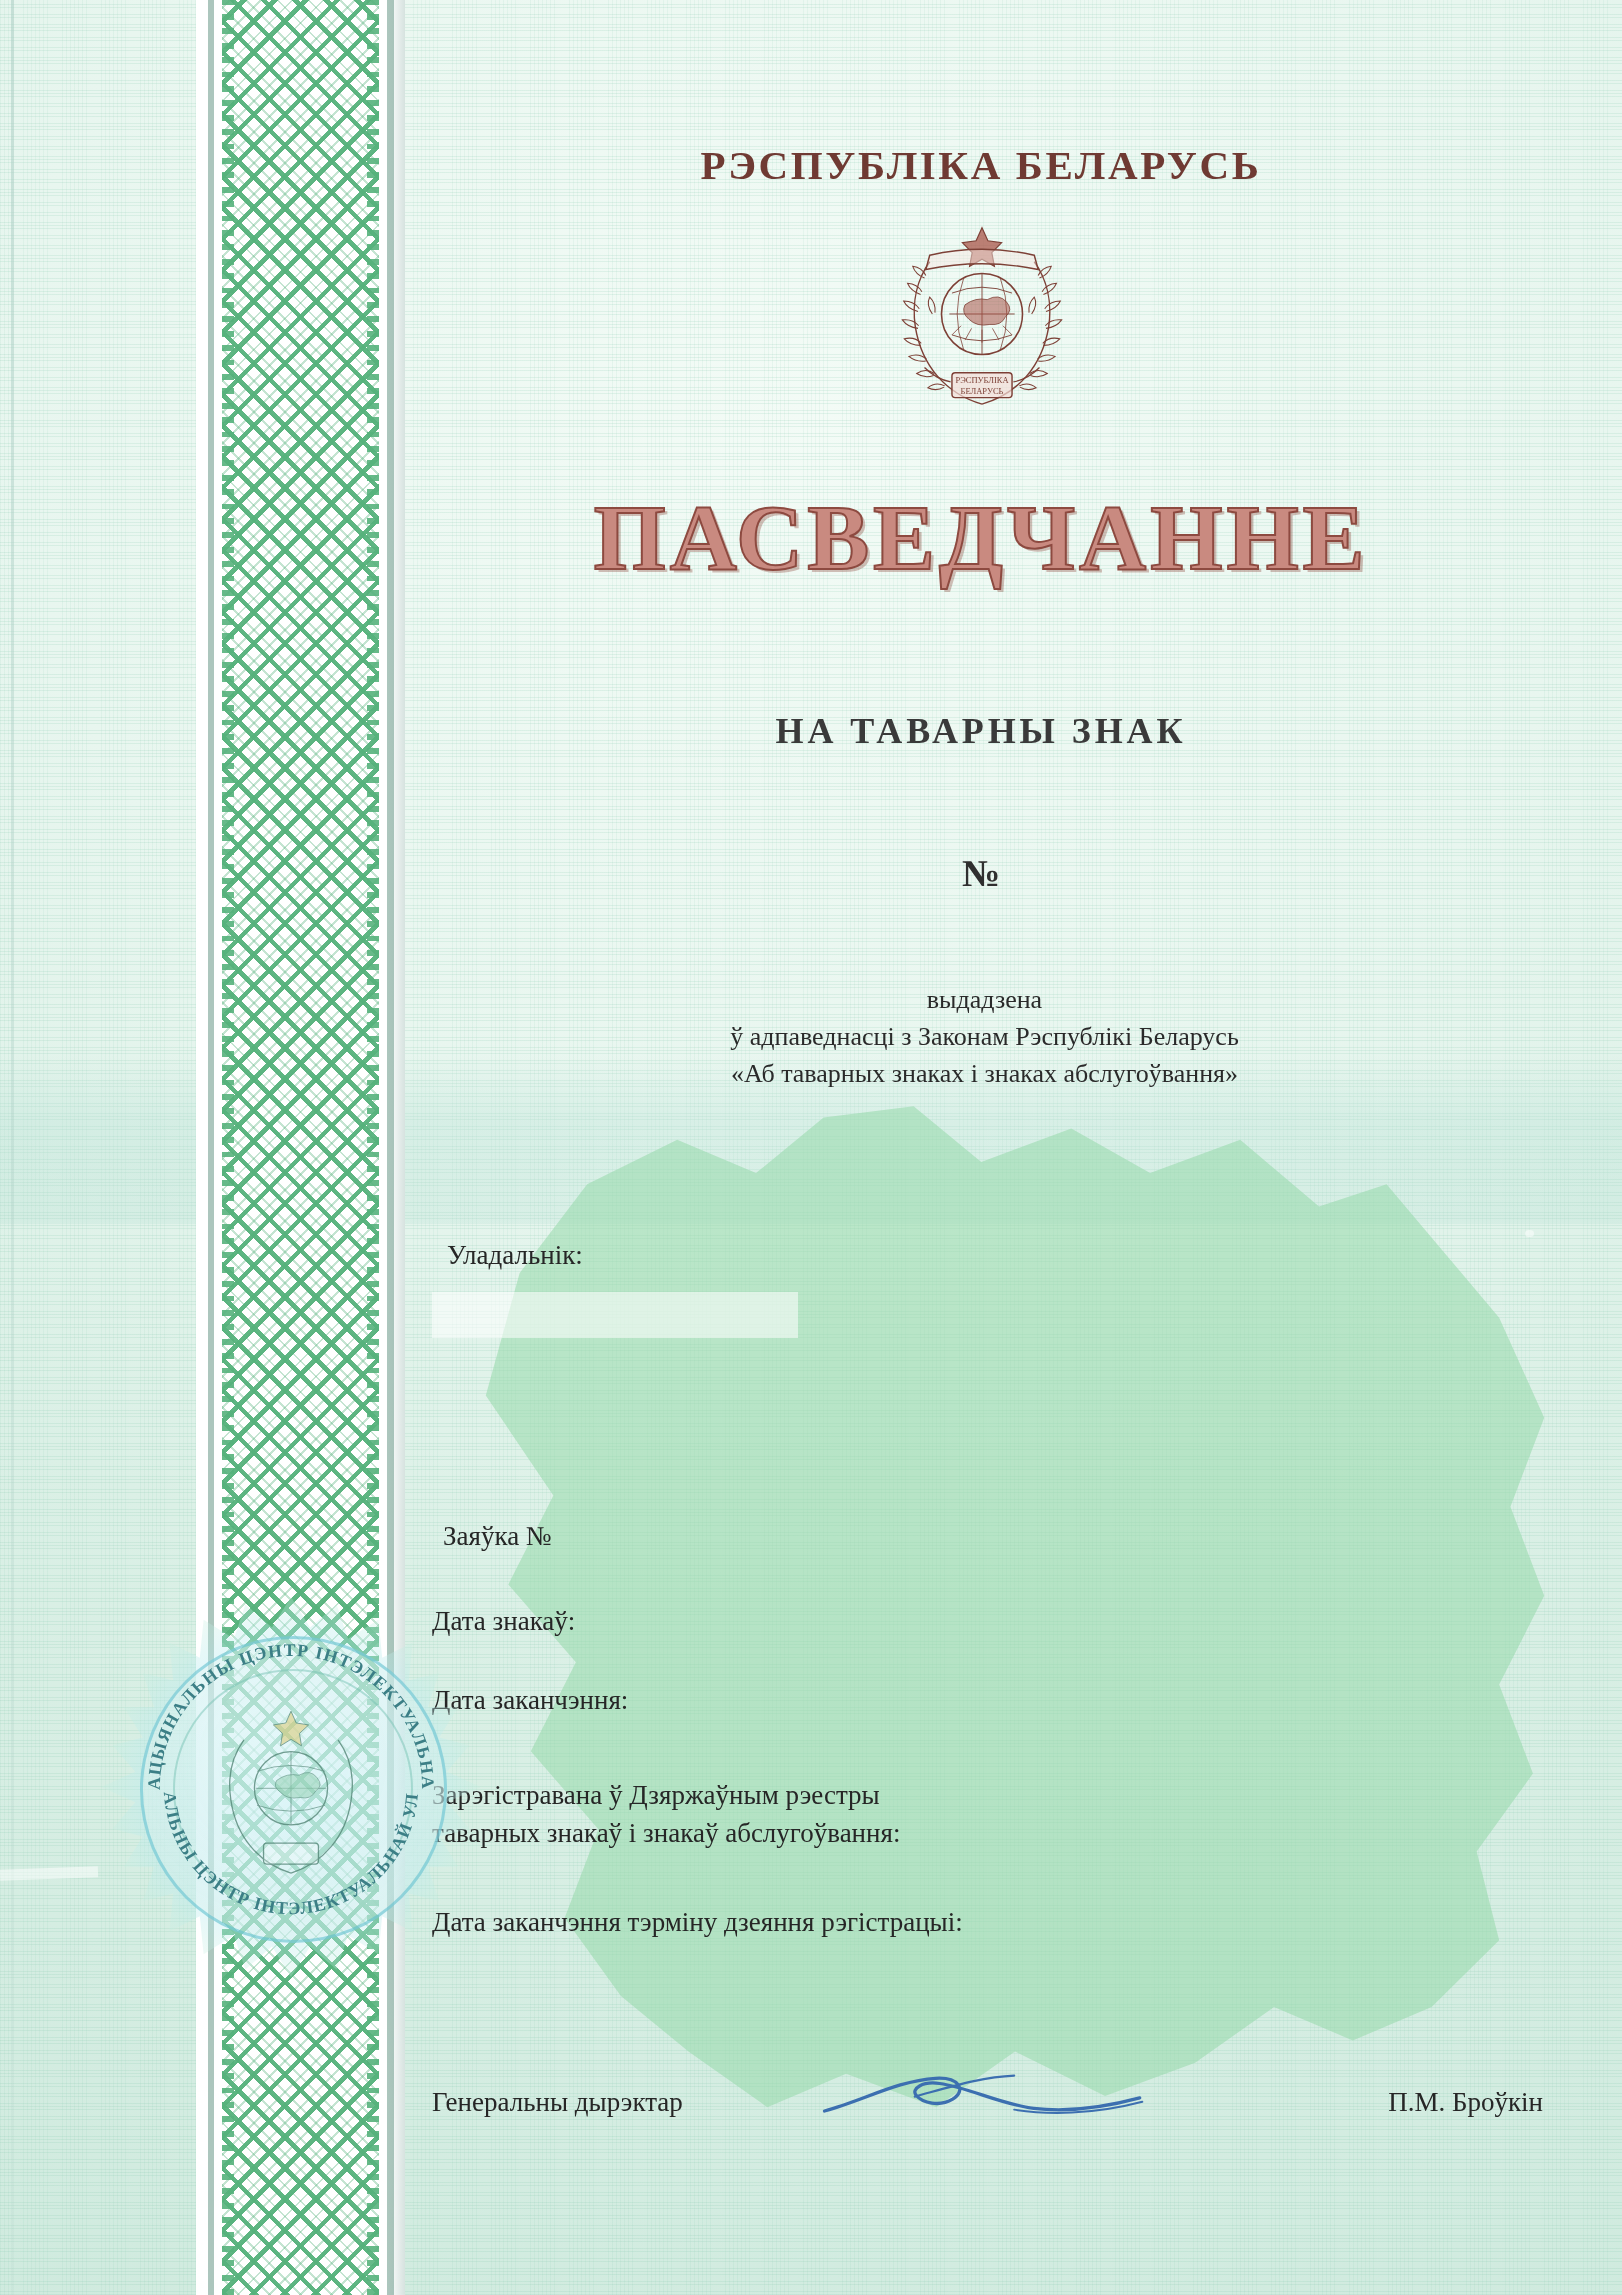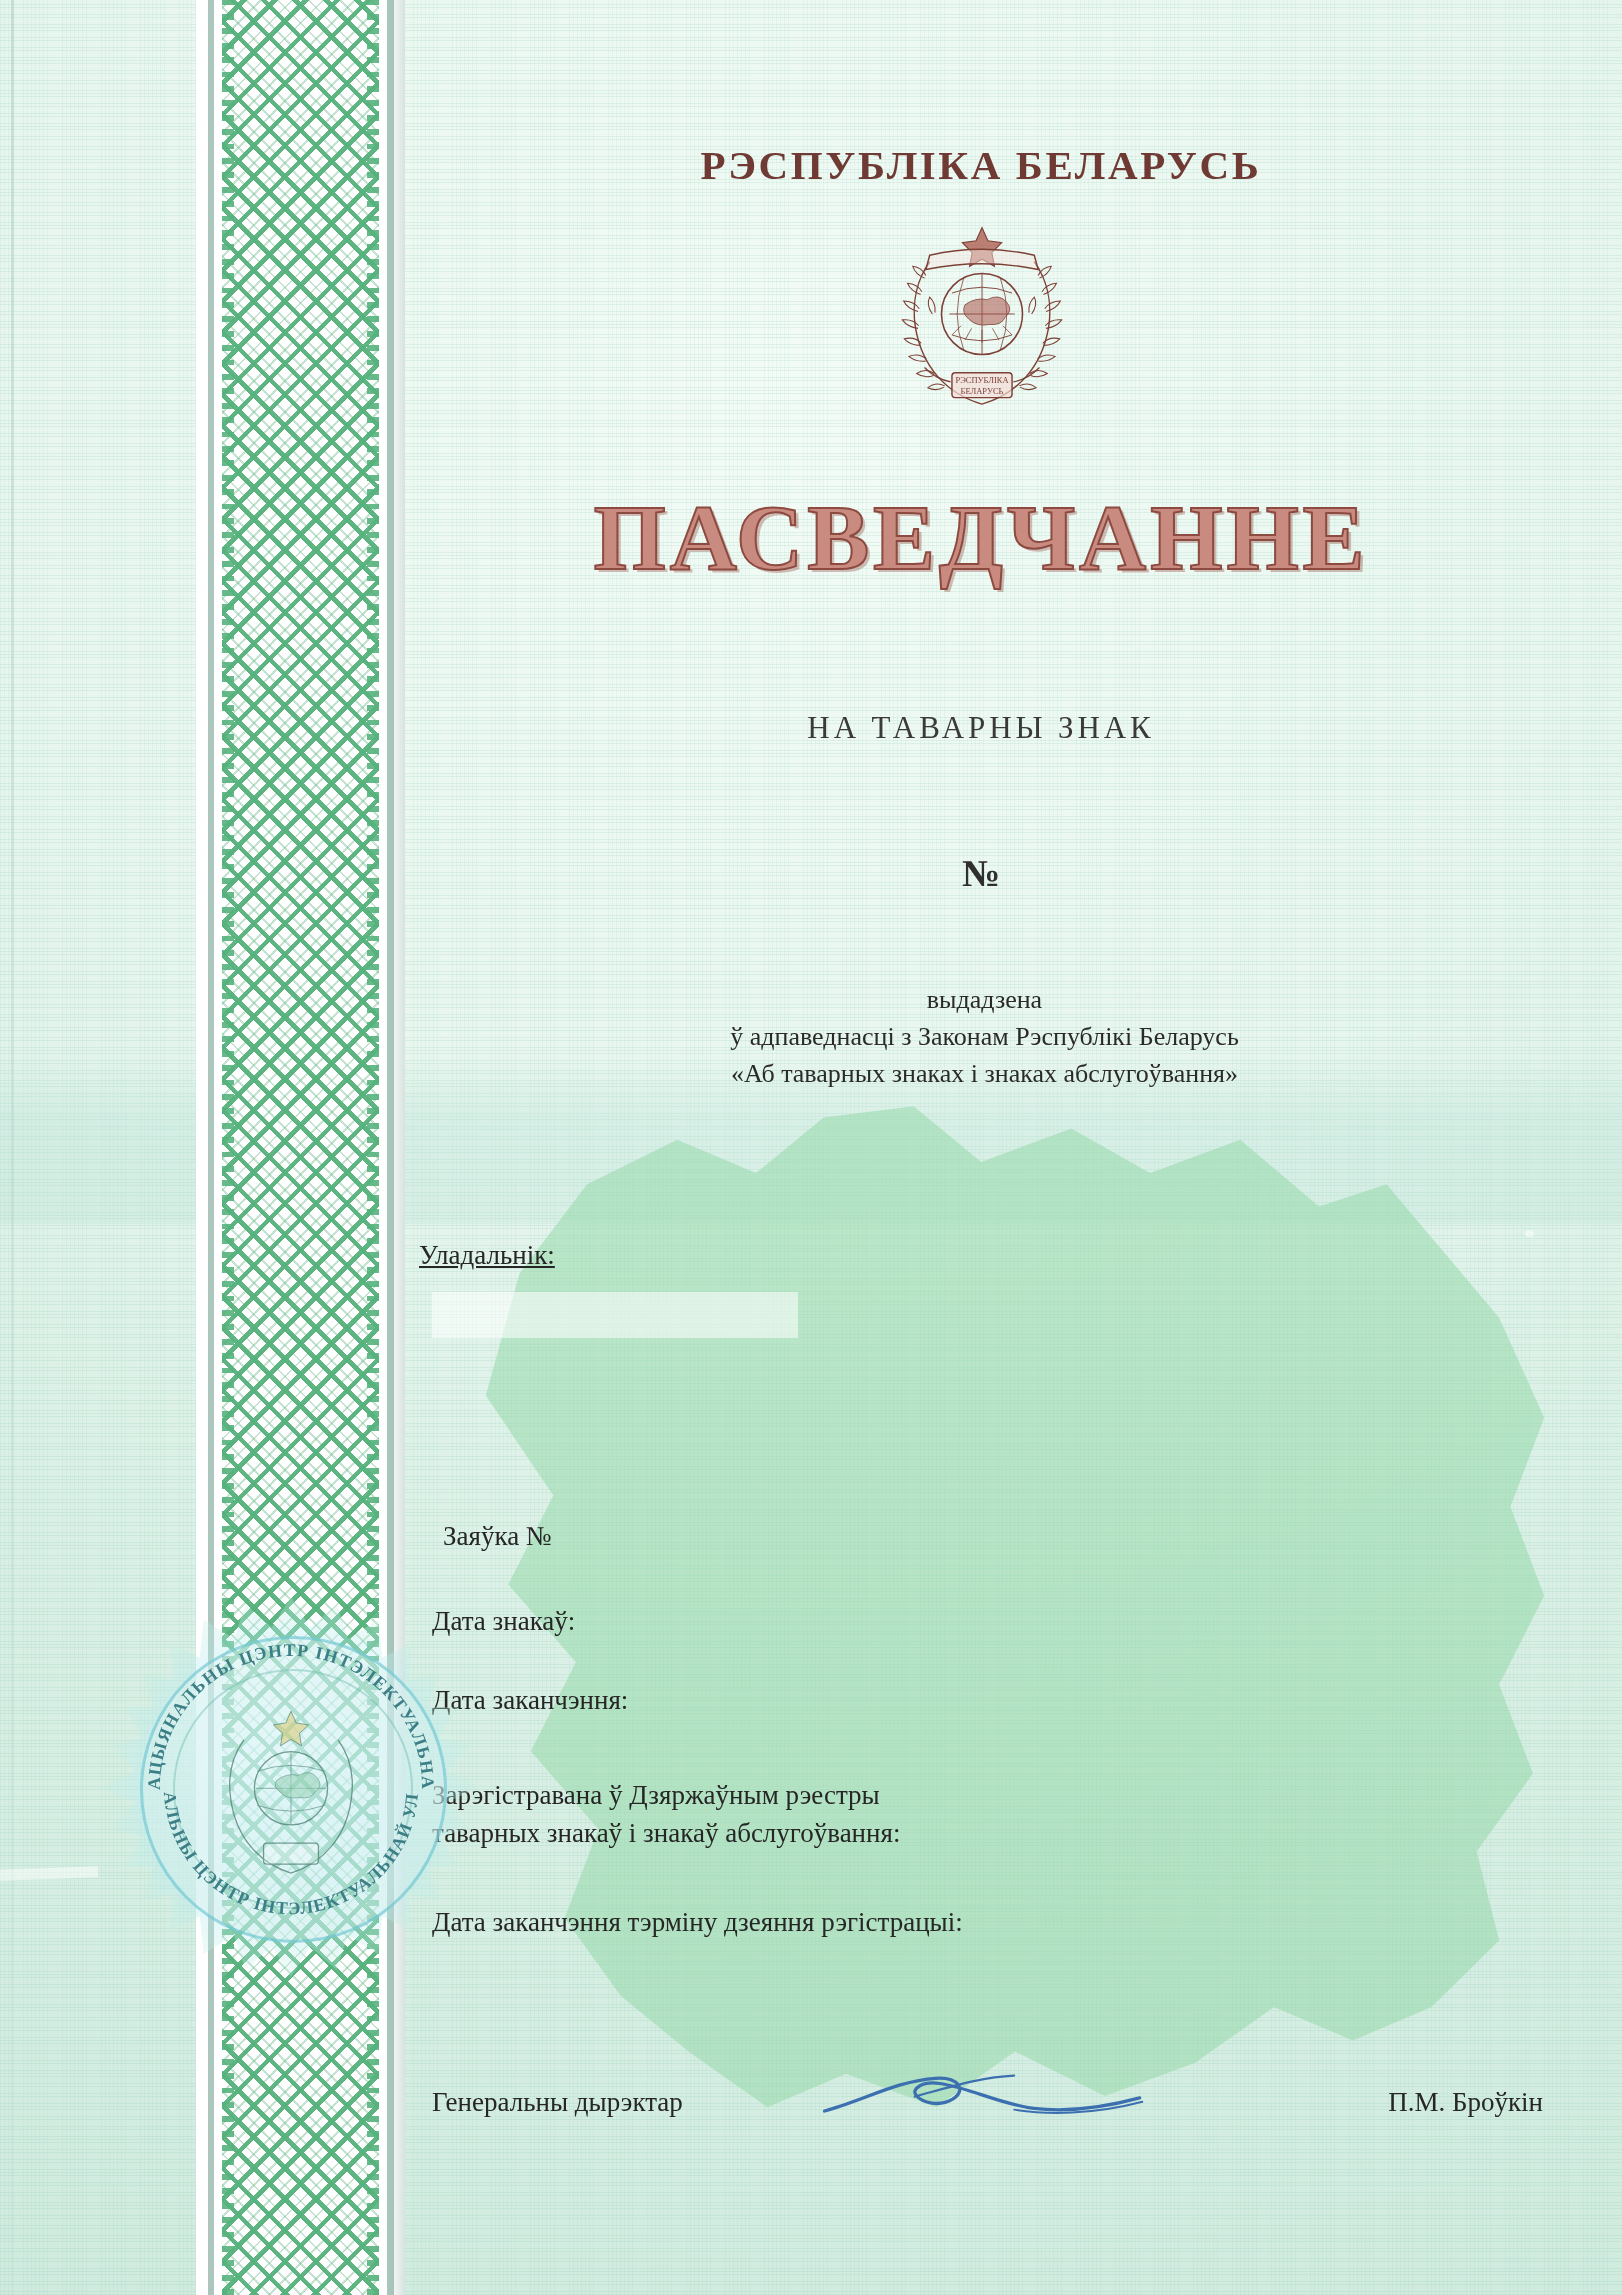--- a/index.html
+++ b/index.html
@@ -182,22 +182,22 @@
     text-shadow: 3.3px 3.3px 0 rgba(141,74,64,0.35);
     font-family: "Liberation Serif", serif;
   }
 
   #doc-subtitle {
     position: absolute;
     left: 0;
     right: 79px;
     top: 710px;
     text-align: center;
-    font-size: 31px;
-    font-weight: normal;
+    font-size: 36px;
+    font-weight: bold;
     letter-spacing: 3.9px;
     color: #3a3a3a;
   }
 
   #number-mark {
     position: absolute;
     left: 0;
     right: 79px;
     top: 851px;
     text-align: center;
@@ -219,21 +219,21 @@
   #issued-block .line { display: block; text-align: center; }
 
   .field-label {
     position: absolute;
     font-size: 27px;
     color: #262626;
     line-height: 1.4;
     white-space: pre-line;
   }
 
-  #owner-label     { left: 0; top: 1237px; text-decoration: underline; }
+  #owner-label     { left: 28px; top: 1237px; }
   #owner-value-box {
     position: absolute;
     left: 13px;
     top: 1292px;
     width: 366px;
     height: 46px;
     background: rgba(255,255,255,0.55);
   }
   #application-label { left: 13px; top: 1518px; margin-left: 11px; }
   #filing-label      { left: 13px; top: 1603px; }

